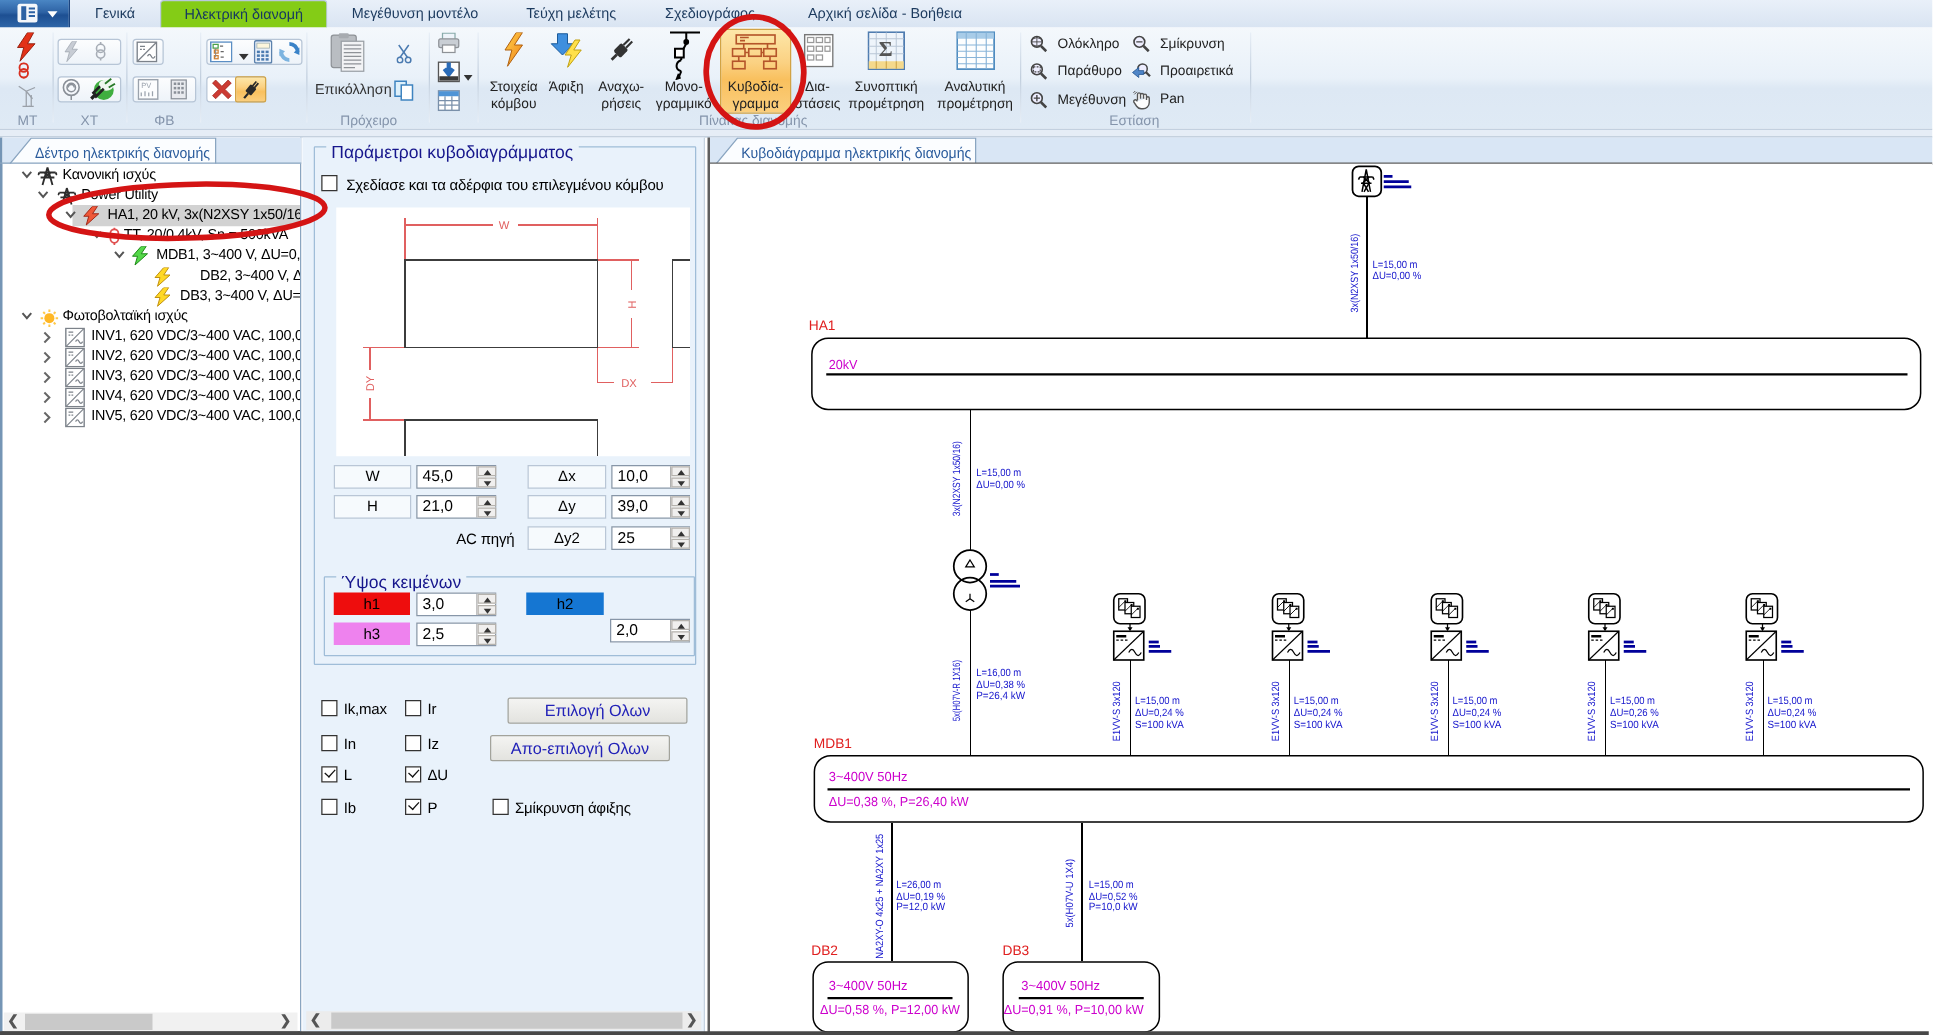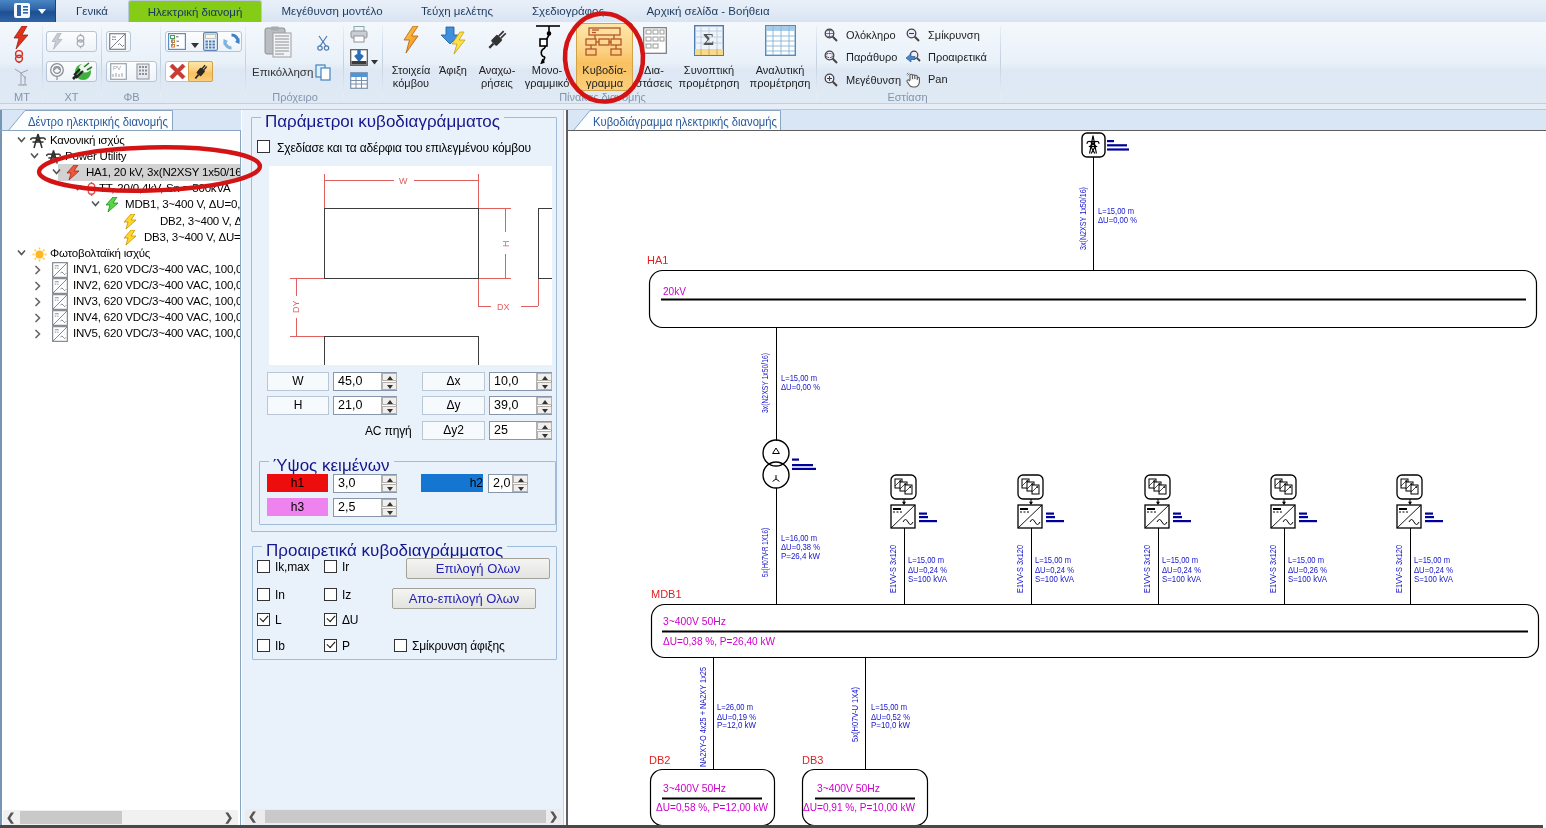--- a/index.html
+++ b/index.html
@@ -23,21 +23,21 @@
 
 #strip{left:0;top:104px;width:1546px;height:6px;background:#e6edf6;border-bottom:1px solid #bac7d6}
 #leftpanel{left:0;top:110px;width:241px;height:716px;background:#fff;border-left:2px solid #7595b5;border-right:1px solid #8aa5c0;border-bottom:1px solid #404040}
 #lp-head{left:2px;top:110px;width:239px;height:21px;background:#d9e6f5}
 #lp-line{left:0;top:130px;width:241px;height:1px;background:#8aa5c0}
 .trow{position:absolute;left:2px;width:237px;height:16px;font-size:11.5px;letter-spacing:-0.2px;color:#000;white-space:nowrap}
 .trow .chev{position:absolute;top:2px;color:#444;font-size:11px}
 .trow .lbl{position:absolute;top:1px}
 #midpanel{left:242px;top:110px;width:322px;height:718px;background:#e9f2fb;border-right:1px solid #c5d2e0}
 .grp{position:absolute;border:1px solid #9fbdd8;border-radius:1px}
-.grp>.gt{position:absolute;top:-4px;left:9px;background:#e9f2fb;padding:0 4px;color:#16168c;font-size:17px;line-height:15px}
+.grp>.gt{position:absolute;top:-4px;left:9px;background:#e9f2fb;padding:0 4px;color:#16168c;font-size:14px;line-height:15px}
 .cb{position:absolute;width:13px;height:13px;background:#fff;border:1px solid #333}
 .cb.on:after{content:"";position:absolute;left:2px;top:1px;width:7px;height:4px;border-left:1.6px solid #111;border-bottom:1.6px solid #111;transform:rotate(-48deg)}
 .cblbl{position:absolute;font-size:12px;letter-spacing:-0.15px;color:#000;white-space:nowrap}
 .fldlbl{position:absolute;height:19px;background:#f6fafd;border:1px solid #b9c6d6;text-align:center;line-height:17px;font-size:12px;color:#000}
 .inp{position:absolute;height:19px;background:#fff;border:1px solid #8796a8;font-size:12.5px;line-height:17px;padding-left:4px;color:#000}
 .spin{position:absolute;width:15px;height:17px;top:0;right:0;border-left:1px solid #b0b0b0}
 .spin b{position:absolute;left:0;width:15px;height:8px;background:#f0efee;border:1px solid #b5b2ad}
 .spin b.up{top:0}.spin b.dn{top:9px}
 .spin b:after{content:"";position:absolute;left:4px;border-left:3px solid transparent;border-right:3px solid transparent}
 .spin b.up:after{top:2px;border-bottom:4px solid #333}
@@ -666,34 +666,31 @@
       </span></div>
 
 <div class="grp" style="left:17px;top:351px;width:297px;height:64px">
       <div class="gt">Ύψος κειμένων</div>
     </div>
 <div class="abs" style="left:25px;top:364px;width:61px;height:18px;background:#ee0d0d;text-align:center;line-height:18px;font-size:12px;color:#000">h1</div>
 <div class="inp" style="left:91px;top:364px;width:64px">3,0<span class="spin">
         <b class="up"></b>
         <b class="dn"></b>
       </span></div>
-<div class="abs" style="left:179px;top:364px;width:62px;height:18px;background:#1576d2;text-align:right;line-height:18px;font-size:12px;color:#000">h2</div>
-<div class="inp" style="left:246px;top:364px;width:40px">2,0<span class="spin">
+<div class="abs" style="left:179px;top:364px;width:62px;height:18px;background:#1576d2;text-align:center;line-height:18px;font-size:12px;color:#000">h2</div>
+<div class="inp" style="left:246px;top:385px;width:64px">2,0<span class="spin">
         <b class="up"></b>
         <b class="dn"></b>
       </span></div>
 <div class="abs" style="left:25px;top:388px;width:61px;height:18px;background:#ee82ee;text-align:center;line-height:18px;font-size:12px;color:#000">h3</div>
 <div class="inp" style="left:91px;top:388px;width:64px">2,5<span class="spin">
         <b class="up"></b>
         <b class="dn"></b>
       </span></div>
 
-<div class="grp" style="left:10px;top:436px;width:305px;height:114px">
-      <div class="gt">Προαιρετικά κυβοδιαγράμματος</div>
-    </div>
 <div class="cb" style="left:15px;top:450px"></div>
     <div class="cblbl" style="left:33px;top:450px">Ik,max</div>
 <div class="cb" style="left:82px;top:450px"></div>
     <div class="cblbl" style="left:100px;top:450px">Ir</div>
 <div class="cb" style="left:15px;top:478px"></div>
     <div class="cblbl" style="left:33px;top:478px">In</div>
 <div class="cb" style="left:82px;top:478px"></div>
     <div class="cblbl" style="left:100px;top:478px">Iz</div>
 <div class="cb on" style="left:15px;top:503px"></div>
     <div class="cblbl" style="left:33px;top:503px">L</div>

